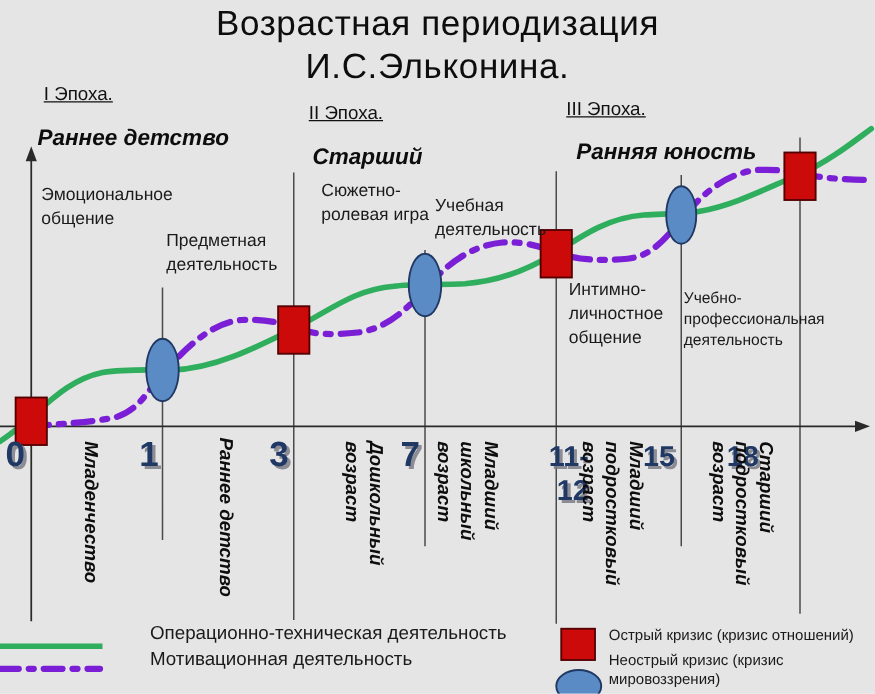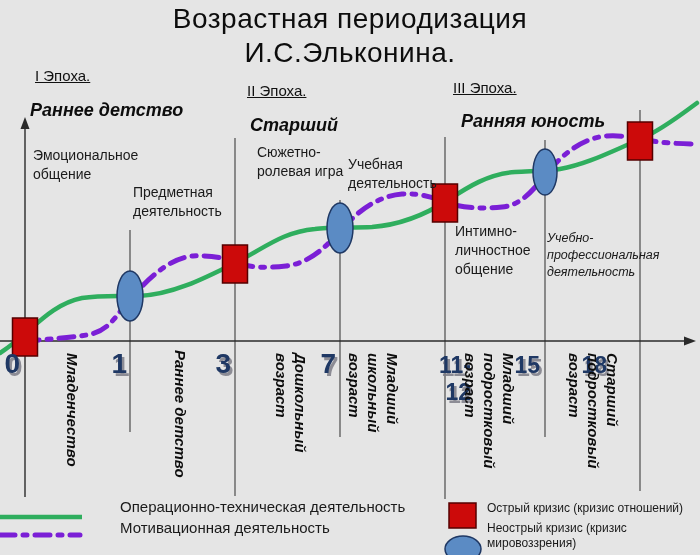--- a/index.html
+++ b/index.html
@@ -19,21 +19,21 @@
   }
   .epoch-name{
     font-size:15px;text-decoration:underline;color:#111;
   }
   .epoch-sub{
     font-size:18px;font-weight:bold;font-style:italic;color:#0d0d0d;
   }
   .activity{
     font-size:14px;line-height:19px;white-space:pre-line;color:#1a1a1a;
   }
-  .activity.small{font-size:12.5px;line-height:17px;font-style:italic;}
+  .activity.small{font-size:12.5px;line-height:17px;}
   .num{
     font-size:28px;font-weight:bold;color:#1f3864;
     text-shadow:2.5px 2.5px 0 rgba(125,125,135,0.85);
     text-align:right;width:55px;
   }
   .num-sm{font-size:23px;}
   .rot{
     font-size:15px;font-weight:bold;font-style:italic;
     line-height:19px;white-space:pre-line;color:#0d0d0d;
     transform-origin:0 0;transform:rotate(90deg);

